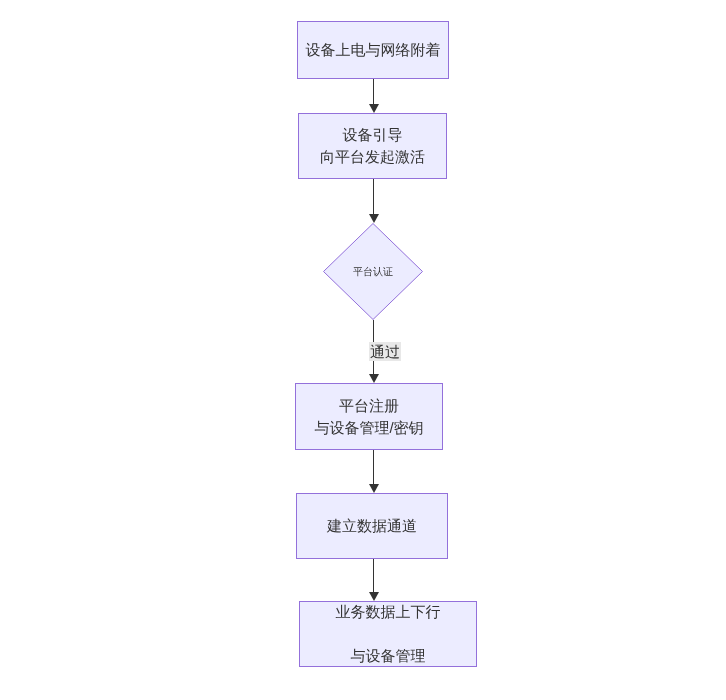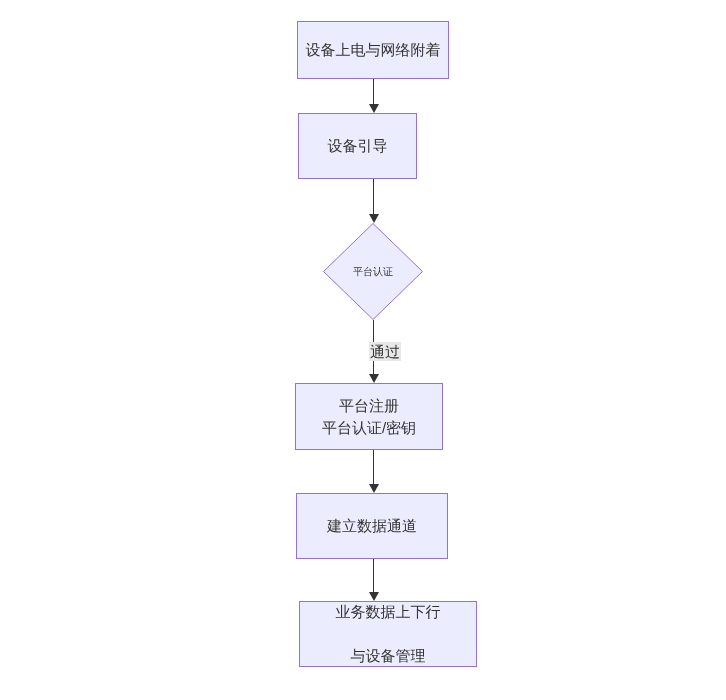--- a/index.html
+++ b/index.html
@@ -26,21 +26,21 @@
     justify-content: center;
     align-items: center;
     text-align: center;
     font-size: 15px;
     line-height: 22px;
   }
   .node .nline { white-space: nowrap; }
 
   
   .n-power    { left: 297px; top:  21px; width: 152px; height: 58px; }
-  .n-boot     { left: 298px; top: 113px; width: 119px; height: 66px; text-align: center; }
+  .n-boot     { left: 298px; top: 113px; width: 149px; height: 66px; text-align: center; }
   .n-register { left: 295px; top: 383px; width: 148px; height: 67px; }
   .n-channel  { left: 296px; top: 493px; width: 152px; height: 66px; }
   .n-business { left: 299px; top: 601px; width: 178px; height: 66px; gap: 22px; }
 
   
   .diamond-wrap {
     position: absolute;
     left: 323px; top: 223px;
     width: 100px; height: 97px;
   }
@@ -103,20 +103,21 @@
     <div class="nline">设备上电与网络附着</div>
   </div>
 
   <div class="arrow a1">
     <div class="shaft"></div>
     <div class="head"></div>
   </div>
 
   <div class="node n-boot">
     <div class="nline">设备引导</div>
+    <div class="nline">向平台发起激活</div>
   </div>
 
   <div class="arrow a2">
     <div class="shaft"></div>
     <div class="head"></div>
   </div>
 
   <div class="diamond-wrap">
     <svg width="100" height="97" viewBox="0 0 100 97">
       <polygon points="50,0.5 99.5,48.5 50,96.5 0.5,48.5" fill="#ECECFF" stroke="#9370DB" stroke-width="1"></polygon>
@@ -125,21 +126,21 @@
   </div>
 
   <div class="arrow a3">
     <div class="shaft"></div>
     <div class="head"></div>
   </div>
   <div class="edge-label">通过</div>
 
   <div class="node n-register">
     <div class="nline">平台注册</div>
-    <div class="nline">平台认证/密钥</div>
+    <div class="nline">与设备管理/密钥</div>
   </div>
 
   <div class="arrow a4">
     <div class="shaft"></div>
     <div class="head"></div>
   </div>
 
   <div class="node n-channel">
     <div class="nline">建立数据通道</div>
   </div>

